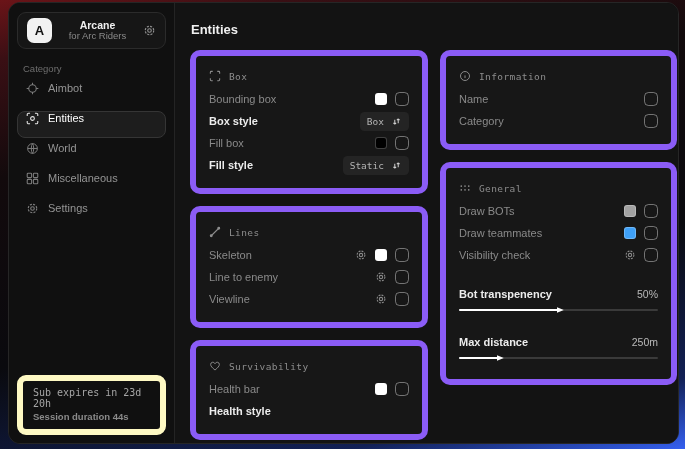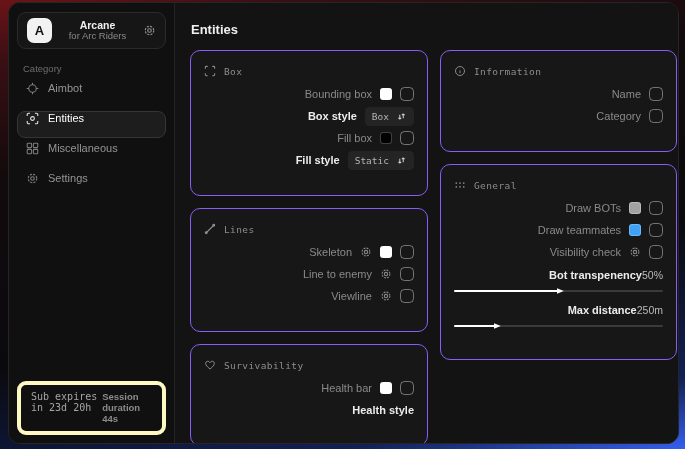--- a/index.html
+++ b/index.html
@@ -34,56 +34,56 @@
   .nav-item {
     display:flex; align-items:flex-start; gap:9px; height:27px;
     padding:0 8px; border-radius:8px; border:1px solid transparent;
     color:#949494; font-size:11px; cursor:pointer;
   }
   .nav-item .ic { display:flex; color:#7d7d7d; }
   .nav-item.active { background:#1d1d1d; border-color:#353535; color:#ffffff; }
   .nav-item.active .ic { color:#e8e8e8; }
   .sb-spacer { flex:1; }
   .footer-card {
-    border:4px solid #fef9c3; border-radius:9px; padding:6px 10px 7px;
-    display:flex; flex-direction:row; gap:2px;
+    border:6px solid #fef9c3; border-radius:9px; padding:6px 10px 7px;
+    display:flex; flex-direction:column; gap:2px;
   }
   .footer-line1 { font-family:"DejaVu Sans Mono", monospace; font-size:10px; color:#a6a6a6; }
   .footer-line2 { font-size:9.5px; font-weight:bold; color:#8b8b8b; }
   
   .main { flex:1; background:#131313; border-left:1px solid #242424; padding:14px 14px 0 15px; }
   .page-title { font-size:13px; font-weight:bold; color:#f0f0f0; margin:5px 0 13px 1px; }
   .columns { display:flex; gap:12px; align-items:flex-start; }
   .col { display:flex; flex-direction:column; gap:12px; }
   .col-left  { width:238px; }
   .col-right { width:237px; }
   .card {
-    background:#171717; border:1px solid #8b5cf6; border-radius:10px;
-    padding:10px 13px 24px; width:100%;text-align:right;
+    background:#171717; border:6px solid #8b5cf6; border-radius:10px;
+    padding:10px 13px 12px; width:100%;
   }
   .sec-head { display:flex; align-items:center; gap:8px; height:20px; margin-bottom:2px; }
   .sec-head .ic { display:flex; color:#8d8d8d; }
   .sec-title { font-family:"DejaVu Sans Mono", monospace; font-size:9.5px; letter-spacing:0.4px; color:#8d8d8d; }
   .row { display:flex; align-items:center; height:22px; gap:8px; }
   .row .lbl { flex:1; font-size:11px; color:#8a8a8a; }
   .row.bright .lbl { color:#ececec; font-weight:bold; }
   .gear-btn { display:flex; color:#8a8a8a; cursor:pointer; }
   .swatch { width:12px; height:12px; border-radius:3px; cursor:pointer; border:1px solid rgba(255,255,255,0.25); }
   .checkbox {
     width:14px; height:14px; border-radius:4.5px;
     border:1.5px solid rgba(230,230,230,0.75); background:transparent; cursor:pointer;
   }
   .row.dimcb .checkbox { border-color:rgba(230,230,230,0.45); }
   .dropdown {
     display:flex; align-items:center; gap:7px; height:19px;
     background:#242424; border-radius:4.5px; padding:0 7px; cursor:pointer;
   }
   .dropdown .dd-val { font-family:"DejaVu Sans Mono", monospace; font-size:9.5px; color:#b3b3b3; }
   .dropdown .ic { display:flex; color:#cfcfcf; }
-  .slider-block { margin-top:2px; margin-bottom:5px; }
+  .slider-block { margin-top:18px; margin-bottom:5px; }
   .slider-top { display:flex; align-items:center; height:20px; }
   .slider-top .lbl { flex:1; font-size:11px; font-weight:bold; color:#ececec; }
   .slider-top .val { font-size:10.5px; color:#b9b9b9; }
   .slider-track { position:relative; height:8px; margin-top:2px; cursor:pointer; }
   .slider-track .track { position:absolute; top:3px; left:0; right:0; height:2px; background:#3a3a3a; border-radius:1px; }
   .slider-track .fill  { position:absolute; top:3px; left:0; height:2px; background:#ffffff; border-radius:1px; }
   .slider-track .thumb {
     position:absolute; top:0; width:8px; height:8px; margin-left:-2px;
     color:#ffffff; display:flex;
   }
@@ -123,20 +123,29 @@
           <span>Aimbot</span>
         </div>
         <div class="nav-item active">
           <span class="ic">
             <svg width="13" height="13" viewBox="0 0 16 16" fill="none" stroke="currentColor" stroke-width="1.3">
               <path d="M1.5 5V3.2A1.7 1.7 0 0 1 3.2 1.5H5M11 1.5h1.8a1.7 1.7 0 0 1 1.7 1.7V5M14.5 11v1.8a1.7 1.7 0 0 1-1.7 1.7H11M5 14.5H3.2a1.7 1.7 0 0 1-1.7-1.7V11"></path>
               <circle cx="8" cy="8" r="2.3"></circle>
             </svg>
           </span>
           <span>Entities</span>
+        </div>
+        <div class="nav-item">
+          <span class="ic">
+            <svg width="13" height="13" viewBox="0 0 16 16" fill="none" stroke="currentColor" stroke-width="1.2">
+              <circle cx="8" cy="8" r="6"></circle>
+              <path d="M2 8h12M8 2c-2 2-2 10 0 12M8 2c2 2 2 10 0 12"></path>
+            </svg>
+          </span>
+          <span>World</span>
         </div>
         <div class="nav-item">
           <span class="ic">
             <svg width="13" height="13" viewBox="0 0 16 16" fill="none" stroke="currentColor" stroke-width="1.3">
               <rect x="1.5" y="1.5" width="5.4" height="5.4" rx="1"></rect>
               <rect x="9.1" y="1.5" width="5.4" height="5.4" rx="1"></rect>
               <rect x="1.5" y="9.1" width="5.4" height="5.4" rx="1"></rect>
               <rect x="9.1" y="9.1" width="5.4" height="5.4" rx="1"></rect>
             </svg>
           </span>

